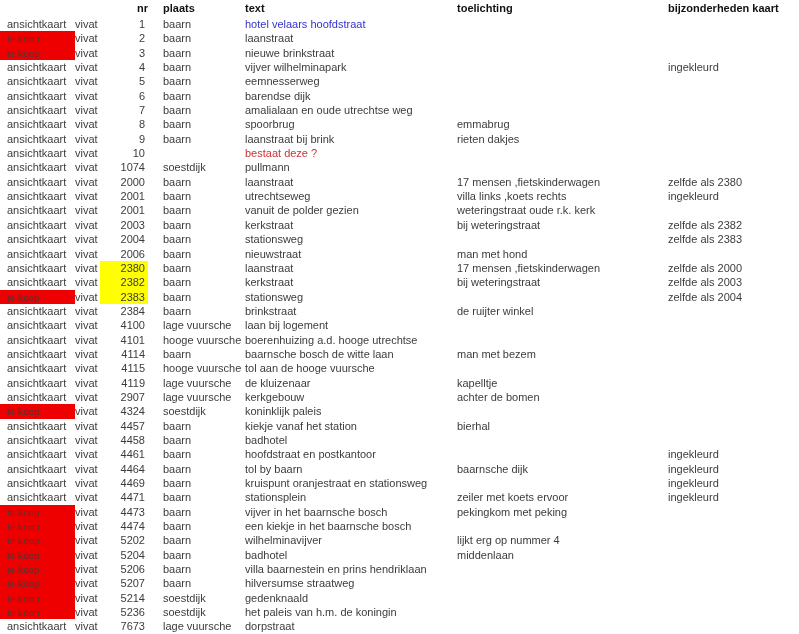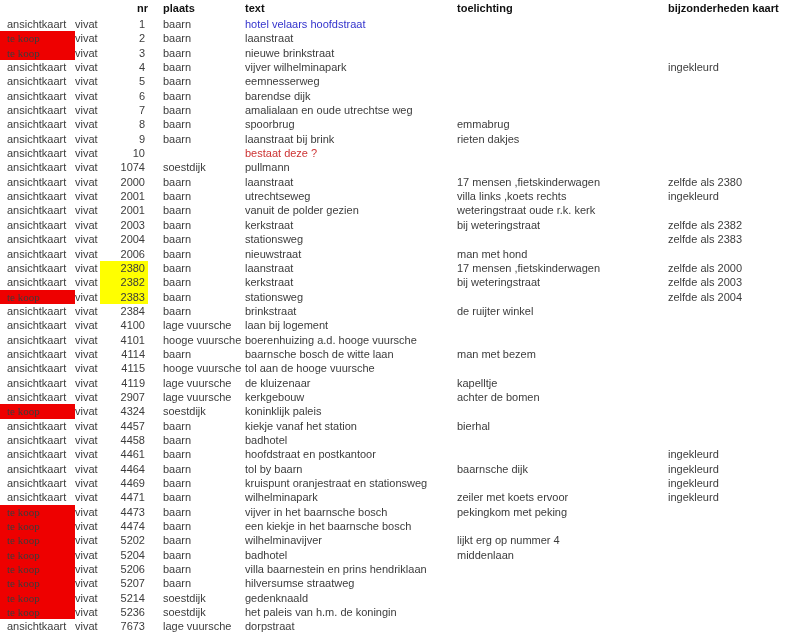--- a/index.html
+++ b/index.html
@@ -279,21 +279,21 @@
           <td class="c-plaats">lage vuursche</td>
           <td class="c-text"><span>laan bij logement</span></td>
           <td class="c-toel"></td>
           <td class="c-bijz"></td>
         </tr>
         <tr class="data-row">
           <td class="c-type">ansichtkaart</td>
           <td class="c-brand">vivat</td>
           <td class="c-nr">4101</td>
           <td class="c-plaats">hooge vuursche</td>
-          <td class="c-text"><span>boerenhuizing a.d. hooge vuursche</span></td>
+          <td class="c-text"><span>boerenhuizing a.d. hooge utrechtse</span></td>
           <td class="c-toel"></td>
           <td class="c-bijz"></td>
         </tr>
         <tr class="data-row">
           <td class="c-type">ansichtkaart</td>
           <td class="c-brand">vivat</td>
           <td class="c-nr">4114</td>
           <td class="c-plaats">baarn</td>
           <td class="c-text"><span>baarnsche bosch de witte laan</span></td>
           <td class="c-toel">man met bezem</td>
@@ -378,21 +378,21 @@
           <td class="c-plaats">baarn</td>
           <td class="c-text"><span>kruispunt oranjestraat en stationsweg</span></td>
           <td class="c-toel"></td>
           <td class="c-bijz">ingekleurd</td>
         </tr>
         <tr class="data-row">
           <td class="c-type">ansichtkaart</td>
           <td class="c-brand">vivat</td>
           <td class="c-nr">4471</td>
           <td class="c-plaats">baarn</td>
-          <td class="c-text"><span>wilhelminapark</span></td>
+          <td class="c-text"><span>stationsplein</span></td>
           <td class="c-toel">zeiler met koets ervoor</td>
           <td class="c-bijz">ingekleurd</td>
         </tr>
         <tr class="data-row">
           <td class="c-type sale-cell">te koop</td>
           <td class="c-brand">vivat</td>
           <td class="c-nr">4473</td>
           <td class="c-plaats">baarn</td>
           <td class="c-text"><span>vijver in het baarnsche bosch</span></td>
           <td class="c-toel">pekingkom met peking</td>

